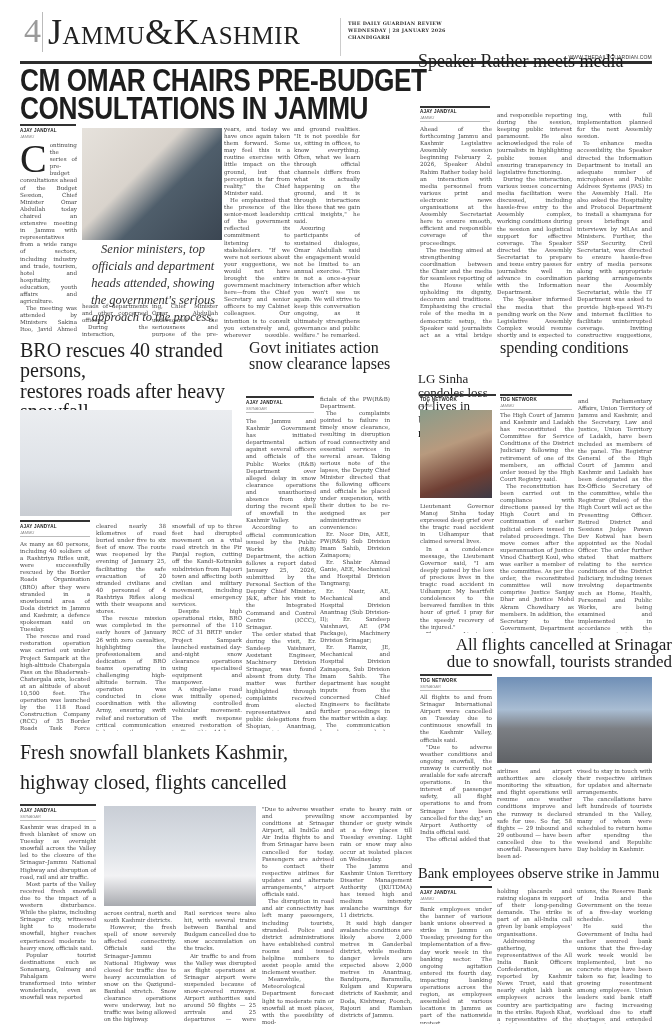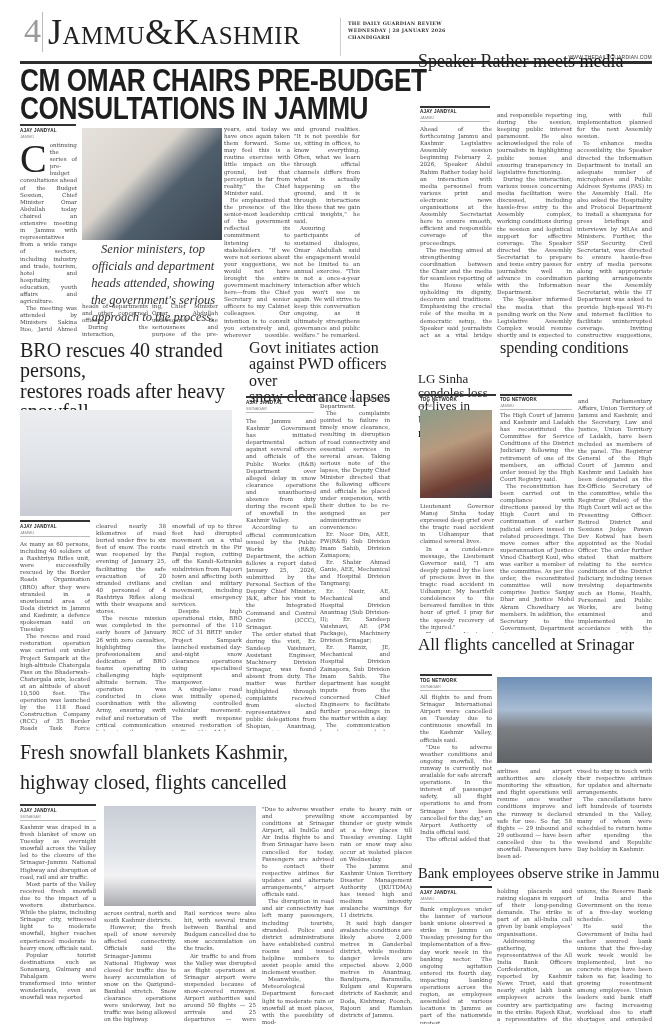--- a/index.html
+++ b/index.html
@@ -134,21 +134,20 @@
   <p>The rescue mission was completed in the early hours of January 26 with zero casualties, highlighting the professionalism and dedication of BRO teams operating in challenging high-altitude terrain. The operation was conducted in close coordination with the Army, ensuring swift relief and restoration of critical communication links in the region. Meanwhile, the BRO also restored connectivity on strategic roads in the Kandi–Kotranka area of Rajouri district following a fresh spell of heavy snowfall in the Rajouri–Kandi–Budhal belt on Tuesday. According to the spokesman,</p>
 </div>
 <div class="abs body-text" style="left:172px; top:523px; width:70px; height:208px;">
   <p class="first">snowfall of up to three feet had disrupted movement on a vital road stretch in the Pir Panjal region, cutting off the Kandi–Kotranka subdivision from Rajouri town and affecting both civilian and military movement, including medical emergency services.</p>
   <p>Despite high operational risks, BRO personnel of the 110 RCC of 31 BRTF under Project Sampark launched sustained day-and-night snow clearance operations using specialised equipment and manpower.</p>
   <p>A single-lane road was initially opened, allowing controlled vehicular movement. The swift response ensured restoration of traffic within 14 hours, including movement of emergency and essential services. Snow clearance and widening operations continued, with approximately 35 kilometres of road cleared and fully restored within 24 hours, the spokesman added.</p>
 </div>
 
 <div class="abs hl-serif" style="left:237px; top:340px; font-size:16px; width:150px;margin-left:12px;">
   <div>Govt initiates action</div>
-  <div>against PWD officers over</div>
   <div>snow clearance lapses</div>
 </div>
 <div class="abs bl-rule" style="left:246px; top:396px; width:68px;"></div>
 <div class="abs byline" style="left:246px; top:400px;">AJAY JANDYAL</div>
 <div class="abs dateline" style="left:246px; top:406px;">SRINAGAR</div>
 <div class="abs thin-rule" style="left:246px; top:412px; width:68px;"></div>
 
 <div class="abs body-text" style="left:246px; top:418px; width:70px; height:313px;">
   <p class="first">The Jammu and Kashmir Government has initiated departmental action against several officers and officials of the Public Works (R&amp;B) Department over alleged delay in snow clearance operations and unauthorized absence from duty during the recent spell of snowfall in the Kashmir Valley.</p>
   <p>According to an official communication issued by the Public Works (R&amp;B) Department, the action follows a report dated January 25, 2026, submitted by the Personal Section of the Deputy Chief Minister, J&amp;K, after his visit to the Integrated Command and Control Centre (ICCC), Srinagar.</p>
@@ -183,22 +182,23 @@
 <div class="abs dateline" style="left:500px; top:403px;">JAMMU</div>
 <div class="abs thin-rule" style="left:500px; top:409px; width:72px;"></div>
 <div class="abs body-text" style="left:500px; top:412px; width:74px; height:221px;">
   <p class="first">The High Court of Jammu and Kashmir and Ladakh has reconstituted the Committee for Service Conditions of the District Judiciary following the retirement of one of its members, an official order issued by the High Court Registry said.</p>
   <p>The reconstitution has been carried out in compliance with directions passed by the High Court and in continuation of earlier judicial orders issued in related proceedings. The move comes after the superannuation of Justice Vinod Chatterji Koul, who was earlier a member of the committee. As per the order, the reconstituted committee will now comprise Justice Sanjay Dhar and Justice Mohd Akram Chowdhary as members. In addition, the Secretary to the Government, Department of Law, Justice</p>
 </div>
 <div class="abs body-text" style="left:578px; top:398px; width:74px; height:235px;">
   <p class="first">and Parliamentary Affairs, Union Territory of Jammu and Kashmir, and the Secretary, Law and Justice, Union Territory of Ladakh, have been included as members of the panel. The Registrar General of the High Court of Jammu and Kashmir and Ladakh has been designated as the Ex-Officio Secretary of the committee, while the Registrar (Rules) of the High Court will act as the Presenting Officer. Retired District and Sessions Judge Pawan Dev Kotwal has been appointed as the Nodal Officer. The order further stated that matters relating to the service conditions of the District Judiciary, including issues involving departments such as Home, Health, Personnel and Public Works, are being examined and implemented in accordance with the directions of the High Court.</p>
 </div>
 
-<div class="abs hl-serif" style="left:418px; top:636px; font-size:17px; width:254px;">
+<div class="abs hl-serif" style="left:418px; top:636px; font-size:17px; width:254px;text-align:right;">
   <div>All flights cancelled at Srinagar</div>
+  <div>due to snowfall, tourists stranded</div>
 </div>
 <div class="abs bl-rule" style="left:420px; top:674px; width:72px;"></div>
 <div class="abs byline" style="left:420px; top:678px;">TDG NETWORK</div>
 <div class="abs dateline" style="left:420px; top:684px;">SRINAGAR</div>
 <div class="abs thin-rule" style="left:420px; top:690px; width:72px;"></div>
 <div class="abs body-text" style="left:420px; top:694px; width:72px; height:170px;">
   <p class="first">All flights to and from Srinagar International Airport were cancelled on Tuesday due to continuous snowfall in the Kashmir Valley, officials said.</p>
   <p>"Due to adverse weather conditions and ongoing snowfall, the runway is currently not available for safe aircraft operations. In the interest of passenger safety, all flight operations to and from Srinagar have been cancelled for the day," an Airport Authority of India official said.</p>
   <p>The official added that</p>
 </div>

